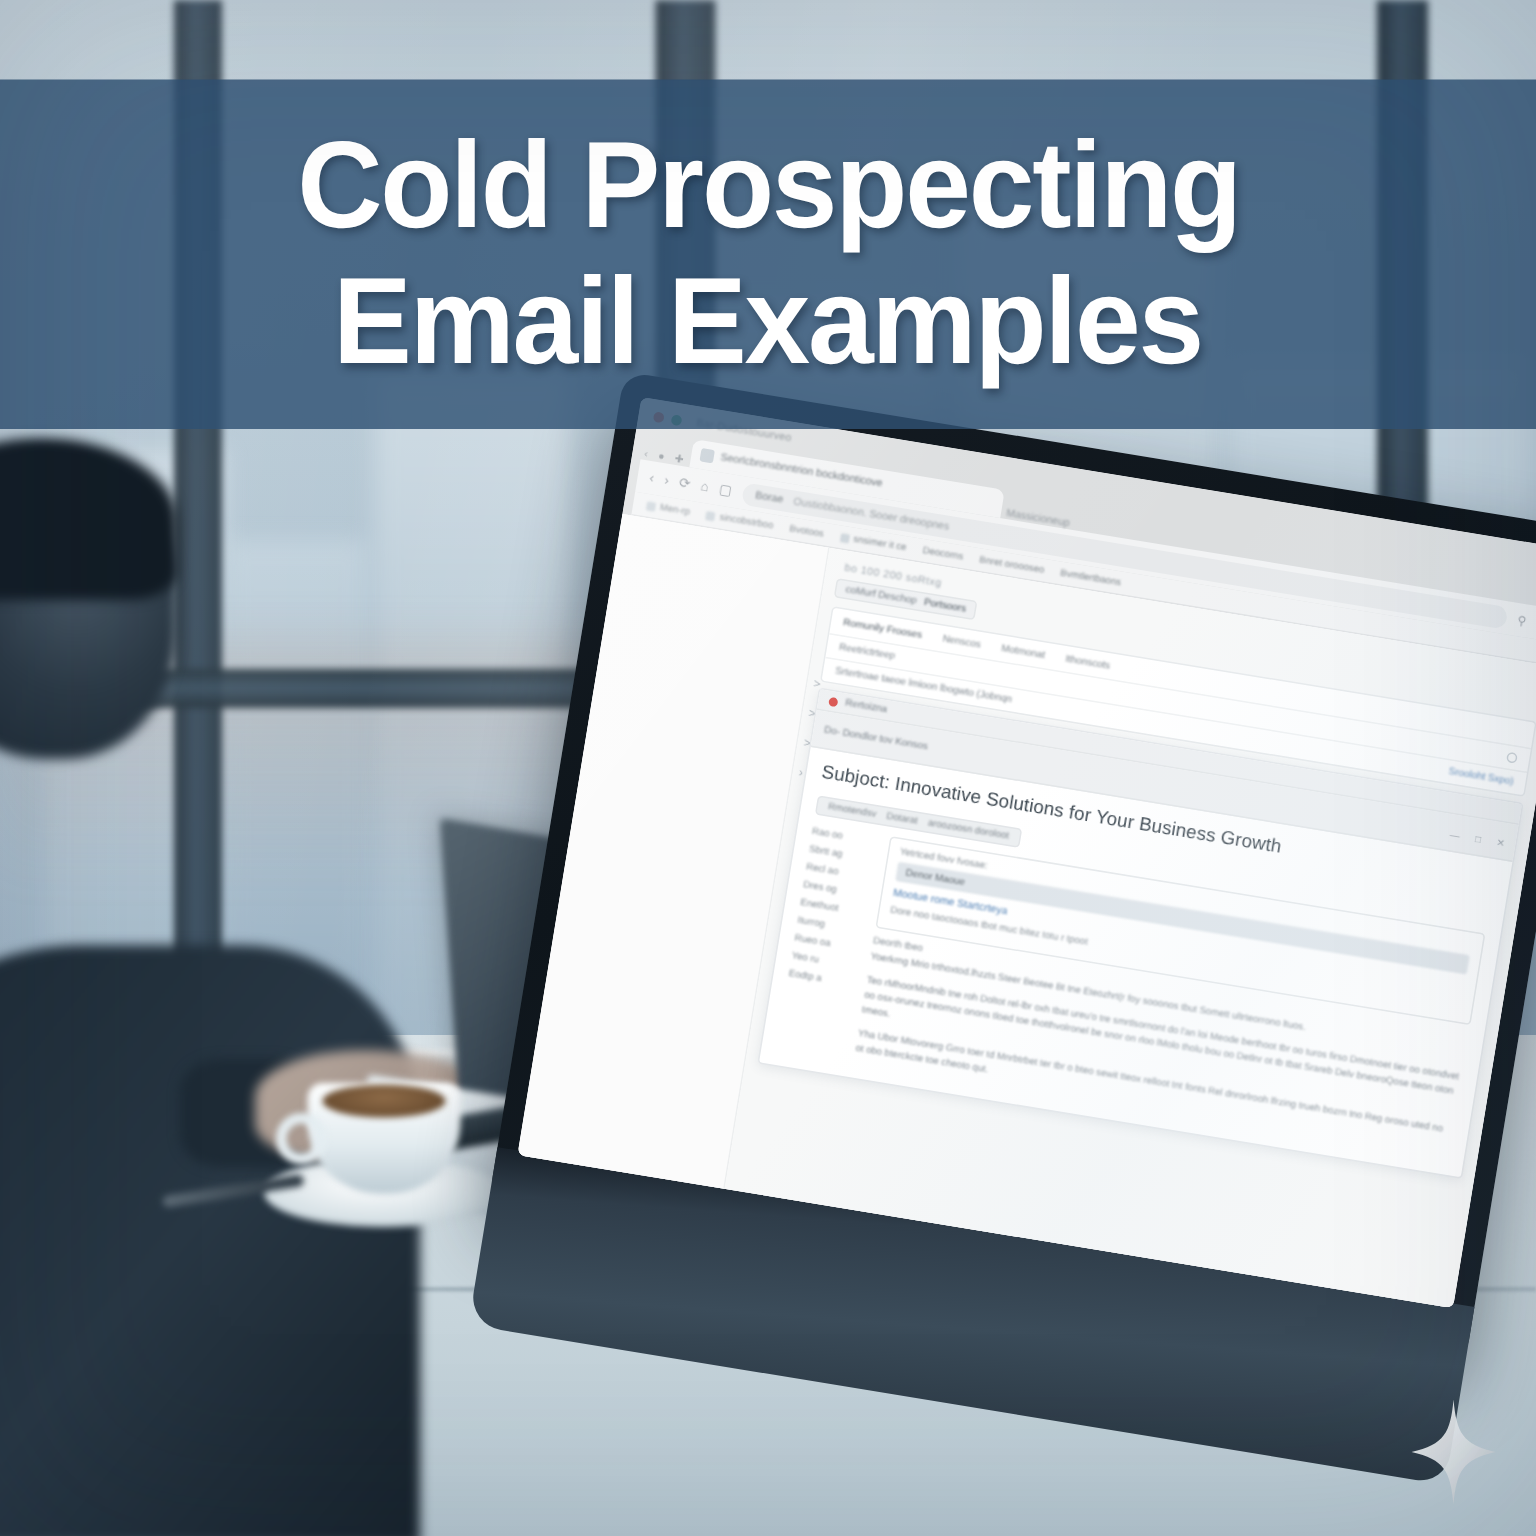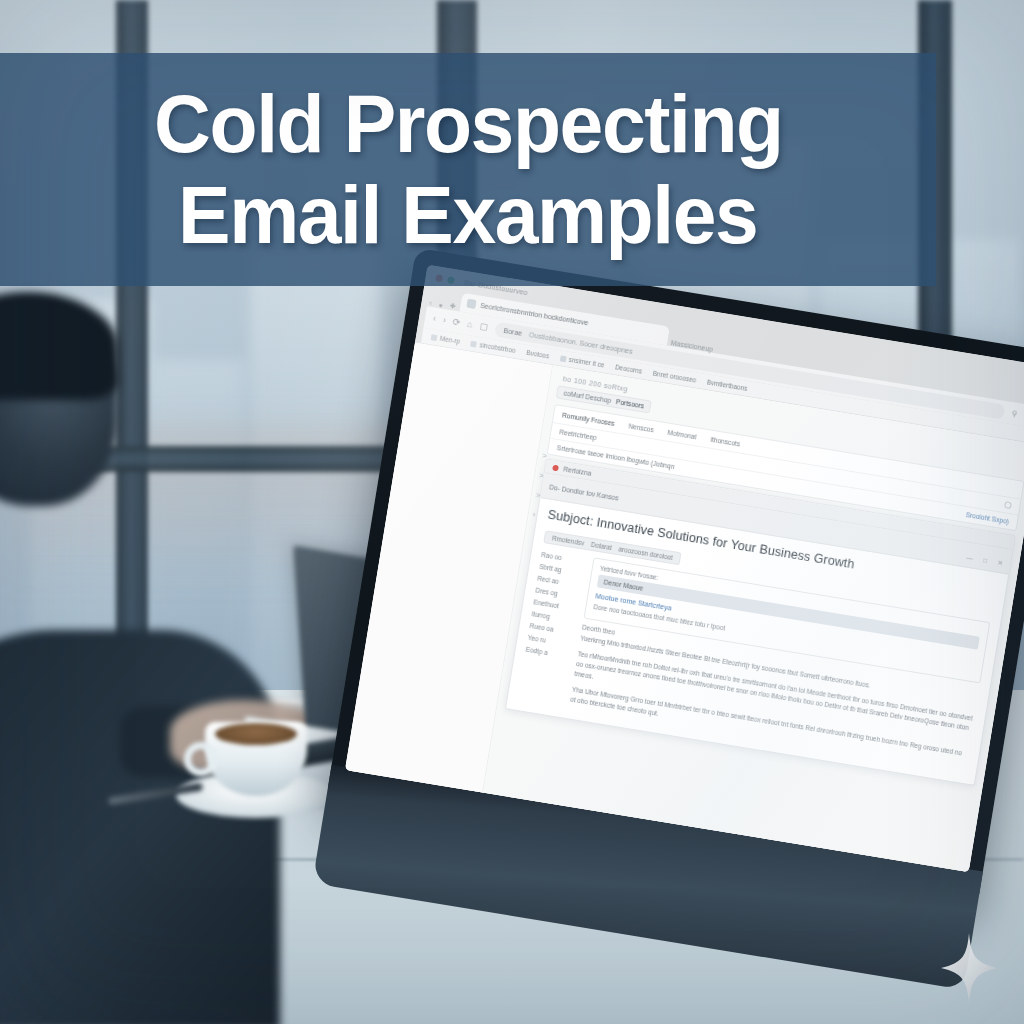--- a/index.html
+++ b/index.html
@@ -192,21 +192,21 @@
   .inner-sub{font-size:6.4px;color:#868f96;filter:blur(.6px);margin-bottom:4px;}
   .ptxt{font-size:6.4px;color:#7d868e;filter:blur(.75px);line-height:1.55;margin-bottom:6px;}
 
   
   .glare{position:absolute;inset:0;pointer-events:none;
     background:linear-gradient(118deg,rgba(255,255,255,.30) 0%,rgba(255,255,255,.05) 24%,
       rgba(255,255,255,0) 46%,rgba(225,235,242,.22) 70%,rgba(255,255,255,.05) 100%);}
 
   
   #banner{
-    position:absolute;left:0;top:53px;width:936px;height:233px;
+    position:absolute;left:0;top:53px;width:1024px;height:233px;
     background:rgba(47,82,116,.82);
     display:flex;flex-direction:column;align-items:center;justify-content:center;
   }
   .ttl{
     color:#ffffff;font-weight:700;font-size:82px;line-height:.96;
     font-family:"Liberation Sans","DejaVu Sans",sans-serif;
     letter-spacing:-1.5px;text-align:center;white-space:nowrap;
     transform:scaleX(.96);
     text-shadow:2px 3px 6px rgba(10,25,40,.42);
   }

